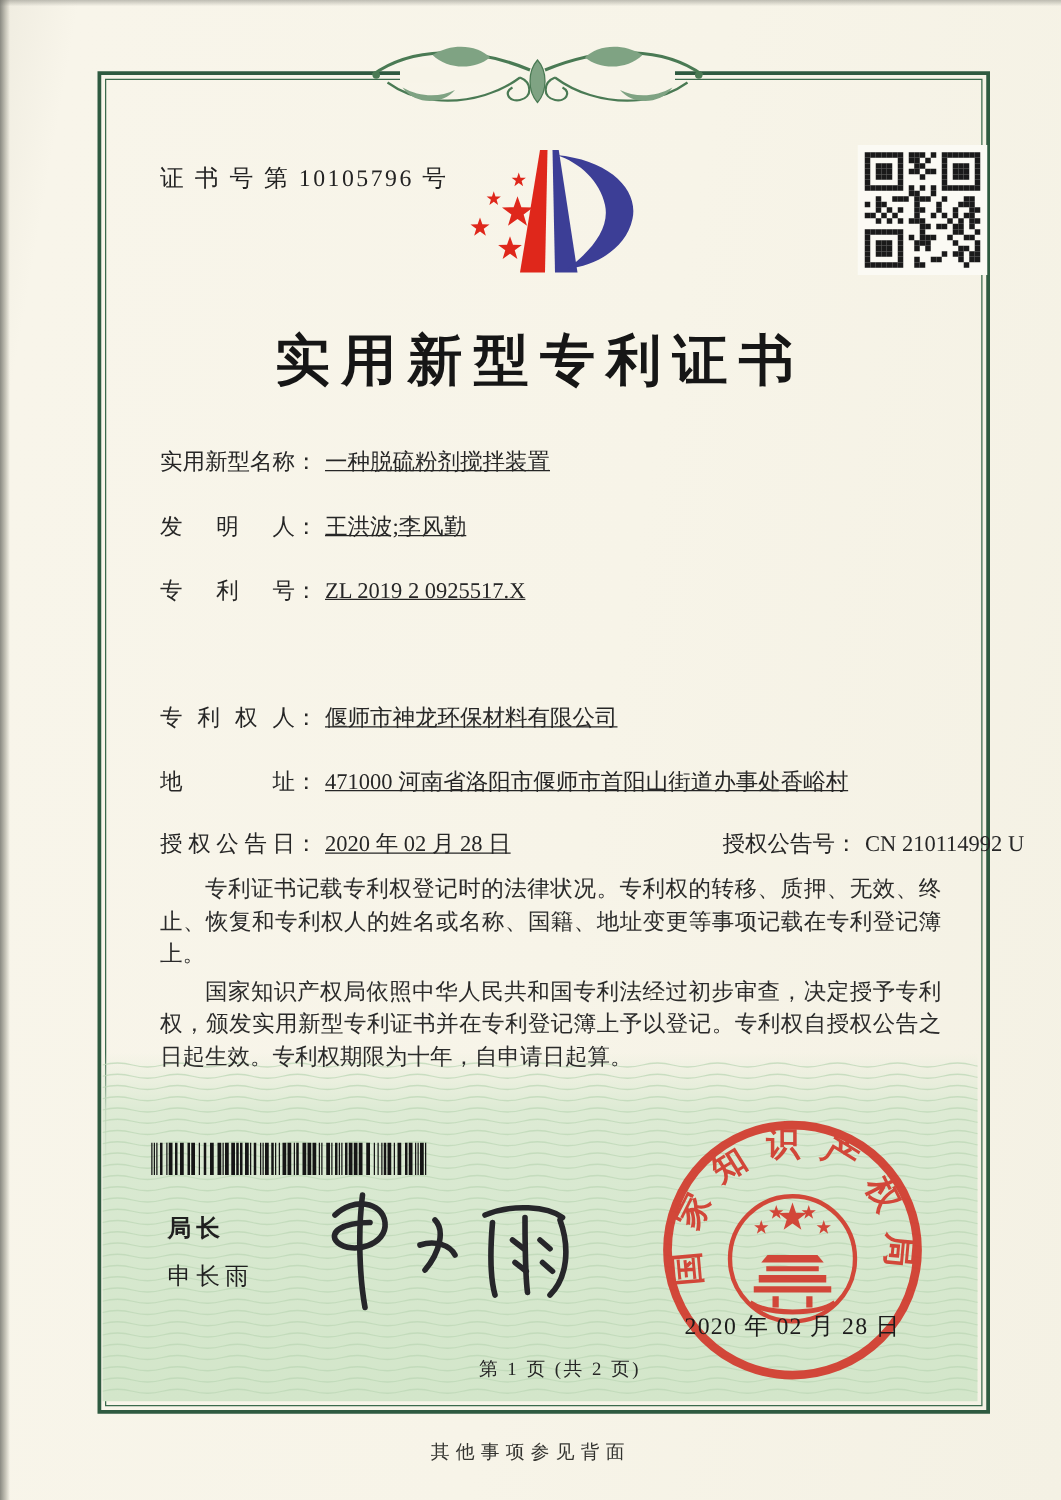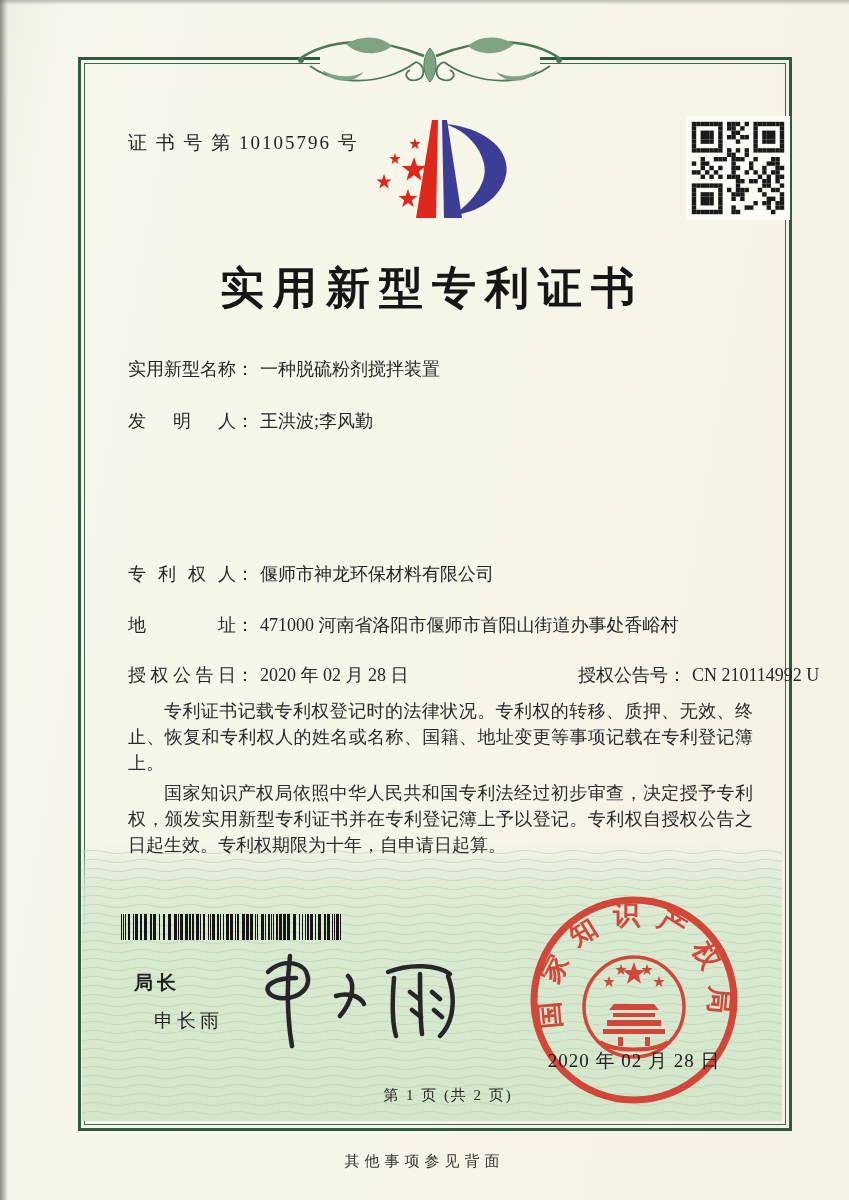--- a/index.html
+++ b/index.html
@@ -14,32 +14,32 @@
     background:linear-gradient(180deg,rgba(120,120,112,.45),rgba(0,0,0,0));z-index:6;}
   .frame{position:absolute;left:78px;top:57px;width:708px;height:1068px;
     border:3px solid #2e5a40;z-index:1;}
   .frame-inner{position:absolute;inset:3px;border:1px solid #3a6a4c;}
   .ornament{position:absolute;left:292px;top:26px;z-index:2;}
   .cert-no{position:absolute;left:128px;top:130px;font-size:19px;letter-spacing:2px;color:#232323;z-index:2;}
   .logo{position:absolute;left:348px;top:114px;z-index:2;}
   .qr{position:absolute;left:686px;top:116px;z-index:2;}
   .title{position:absolute;left:78px;width:708px;top:259px;text-align:center;
     font-size:44px;font-weight:700;letter-spacing:9px;color:#161616;z-index:2;white-space:nowrap;}
-  .row{position:absolute;left:128px;font-size:18px;color:#262626;white-space:nowrap;z-index:2;}
+  .row{position:absolute;left:128px;font-size:18px;color:#262626;white-space:nowrap;z-index:2;text-decoration:underline;}
   .flabel{display:inline-block;width:6em;text-align:justify;text-align-last:justify;vertical-align:top;}
   .colon{display:inline-block;margin-right:6px;}
   .grant2{position:absolute;left:450px;top:0;}
   .paras{position:absolute;left:128px;top:698px;width:625px;z-index:2;}
   .paras p{margin:0 0 4px 0;font-size:18px;line-height:26px;text-align:justify;text-indent:2em;color:#2a2a2a;}
   .band{position:absolute;left:82px;top:842px;width:700px;height:279px;z-index:1;
     background:linear-gradient(180deg,rgba(217,233,209,0) 0,rgba(217,233,209,.85) 45px,#d9e9d1 95px,#d3e6ca 100%);}
   .band svg{position:absolute;inset:0;}
   .barcode{position:absolute;left:120px;top:914px;z-index:2;}
   .officer-title{position:absolute;left:134px;top:970px;font-size:19px;letter-spacing:4px;color:#1f1f1f;z-index:2;font-weight:bold;}
-  .officer-name{position:absolute;left:134px;top:1008px;font-size:19px;letter-spacing:4px;color:#1f1f1f;z-index:2;margin-left:20px;}
+  .officer-name{position:absolute;left:134px;top:1008px;font-size:19px;letter-spacing:4px;color:#1f1f1f;z-index:2;}
   .signature{position:absolute;left:252px;top:938px;z-index:2;}
   .seal{position:absolute;left:514px;top:882px;z-index:3;opacity:.93;}
   .seal-date{position:absolute;left:514px;width:240px;top:1048px;text-align:center;
     font-size:19px;letter-spacing:1px;color:#1c1c1c;z-index:4;white-space:nowrap;}
   .page-no{position:absolute;left:78px;width:708px;top:1086px;text-align:center;
     font-size:15px;letter-spacing:2px;color:#262626;z-index:2;padding-left:16px;}
   .back-note{position:absolute;left:0;width:849px;top:1152px;text-align:center;
     font-size:15px;letter-spacing:5px;color:#33332f;z-index:2;}
 </style>
 </head>
@@ -300,20 +300,23 @@
     </svg>
 
   <div class="title">实用新型专利证书</div>
 
   <div class="row" style="top:357px">
     <span class="flabel">实用新型名称</span><span class="colon">：</span><span>一种脱硫粉剂搅拌装置</span>
   </div>
   <div class="row" style="top:409px">
     <span class="flabel">发明人</span><span class="colon">：</span><span>王洪波;李风勤</span>
   </div>
+  <div class="row" style="top:460px">
+    <span class="flabel">专利号</span><span class="colon">：</span><span>ZL 2019 2 0925517.X</span>
+  </div>
   <div class="row" style="top:562px">
     <span class="flabel">专利权人</span><span class="colon">：</span><span>偃师市神龙环保材料有限公司</span>
   </div>
   <div class="row" style="top:613px">
     <span class="flabel">地址</span><span class="colon">：</span><span>471000 河南省洛阳市偃师市首阳山街道办事处香峪村</span>
   </div>
 
   <div class="row" style="top:663px;width:625px">
     <span class="flabel">授权公告日</span><span class="colon">：</span><span>2020 年 02 月 28 日</span>
     <span class="grant2">

